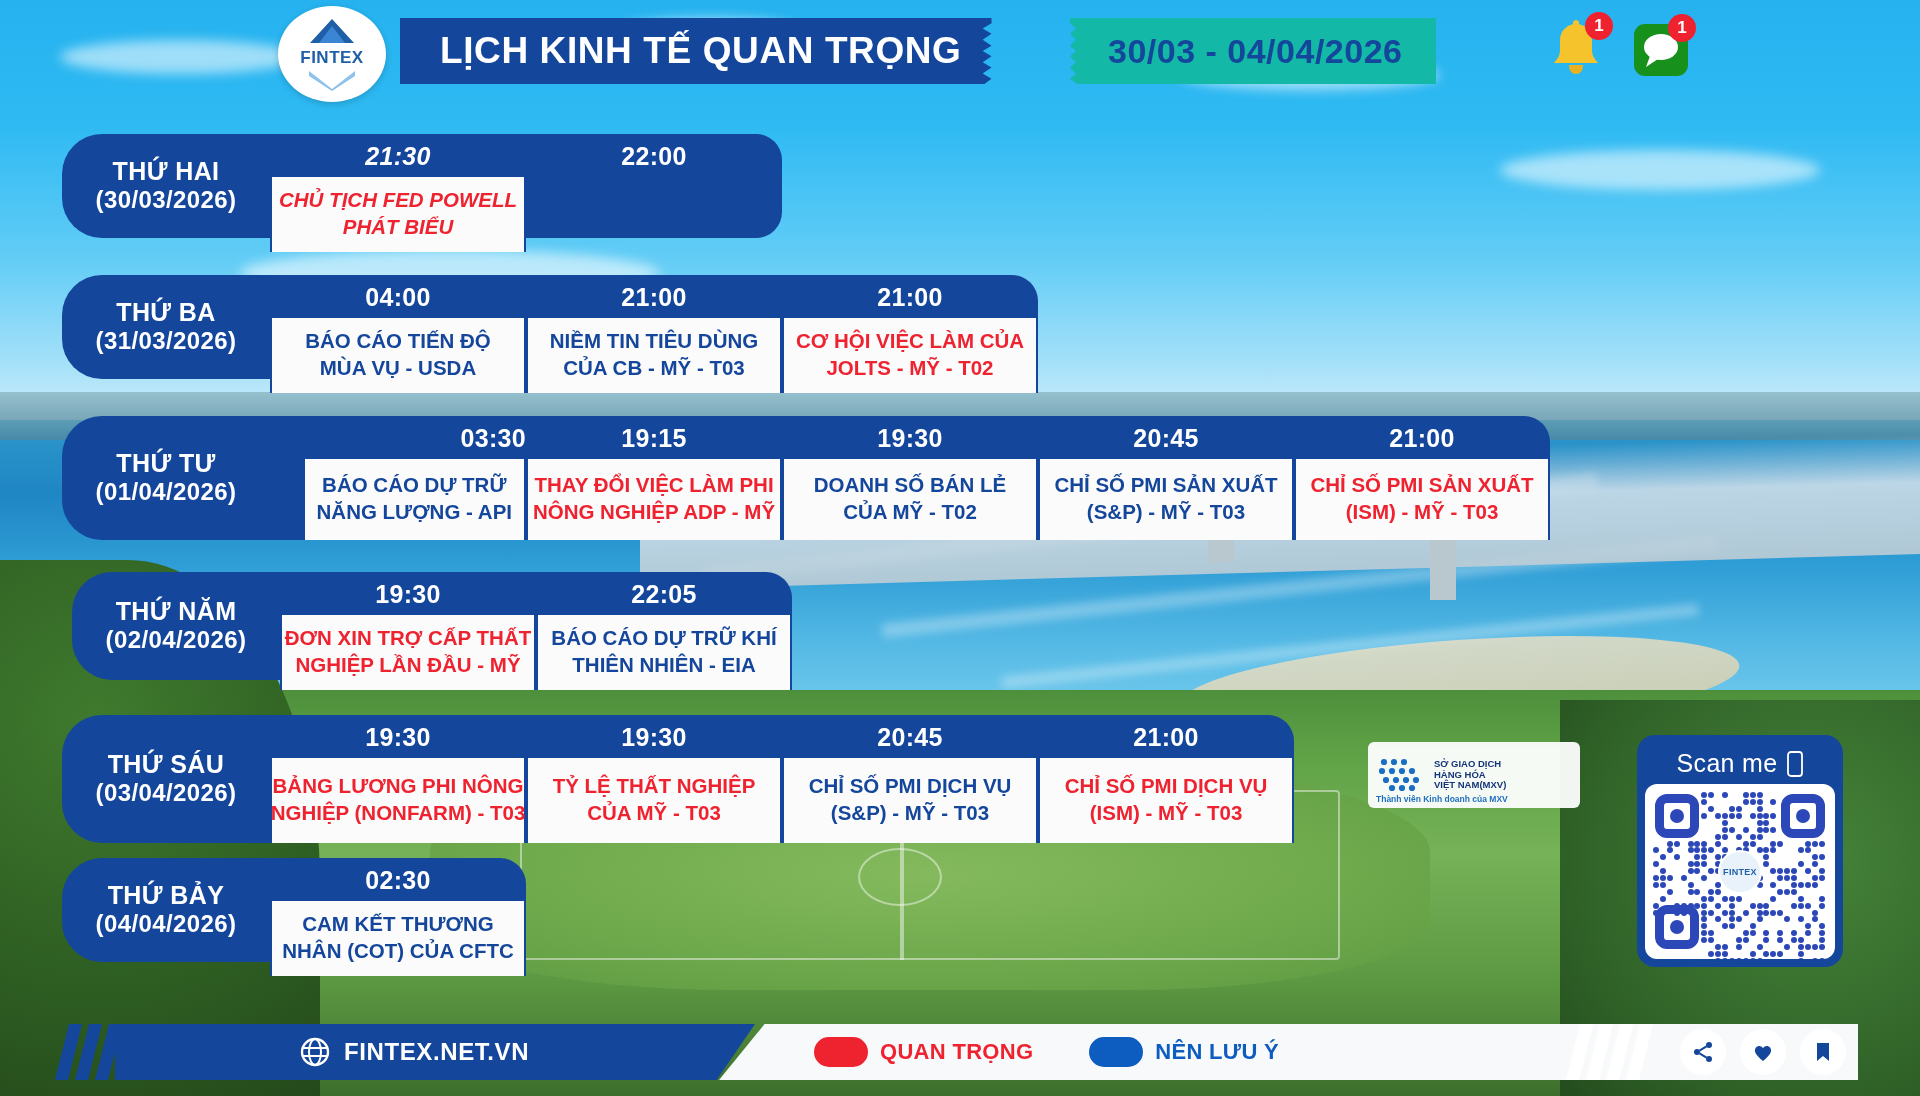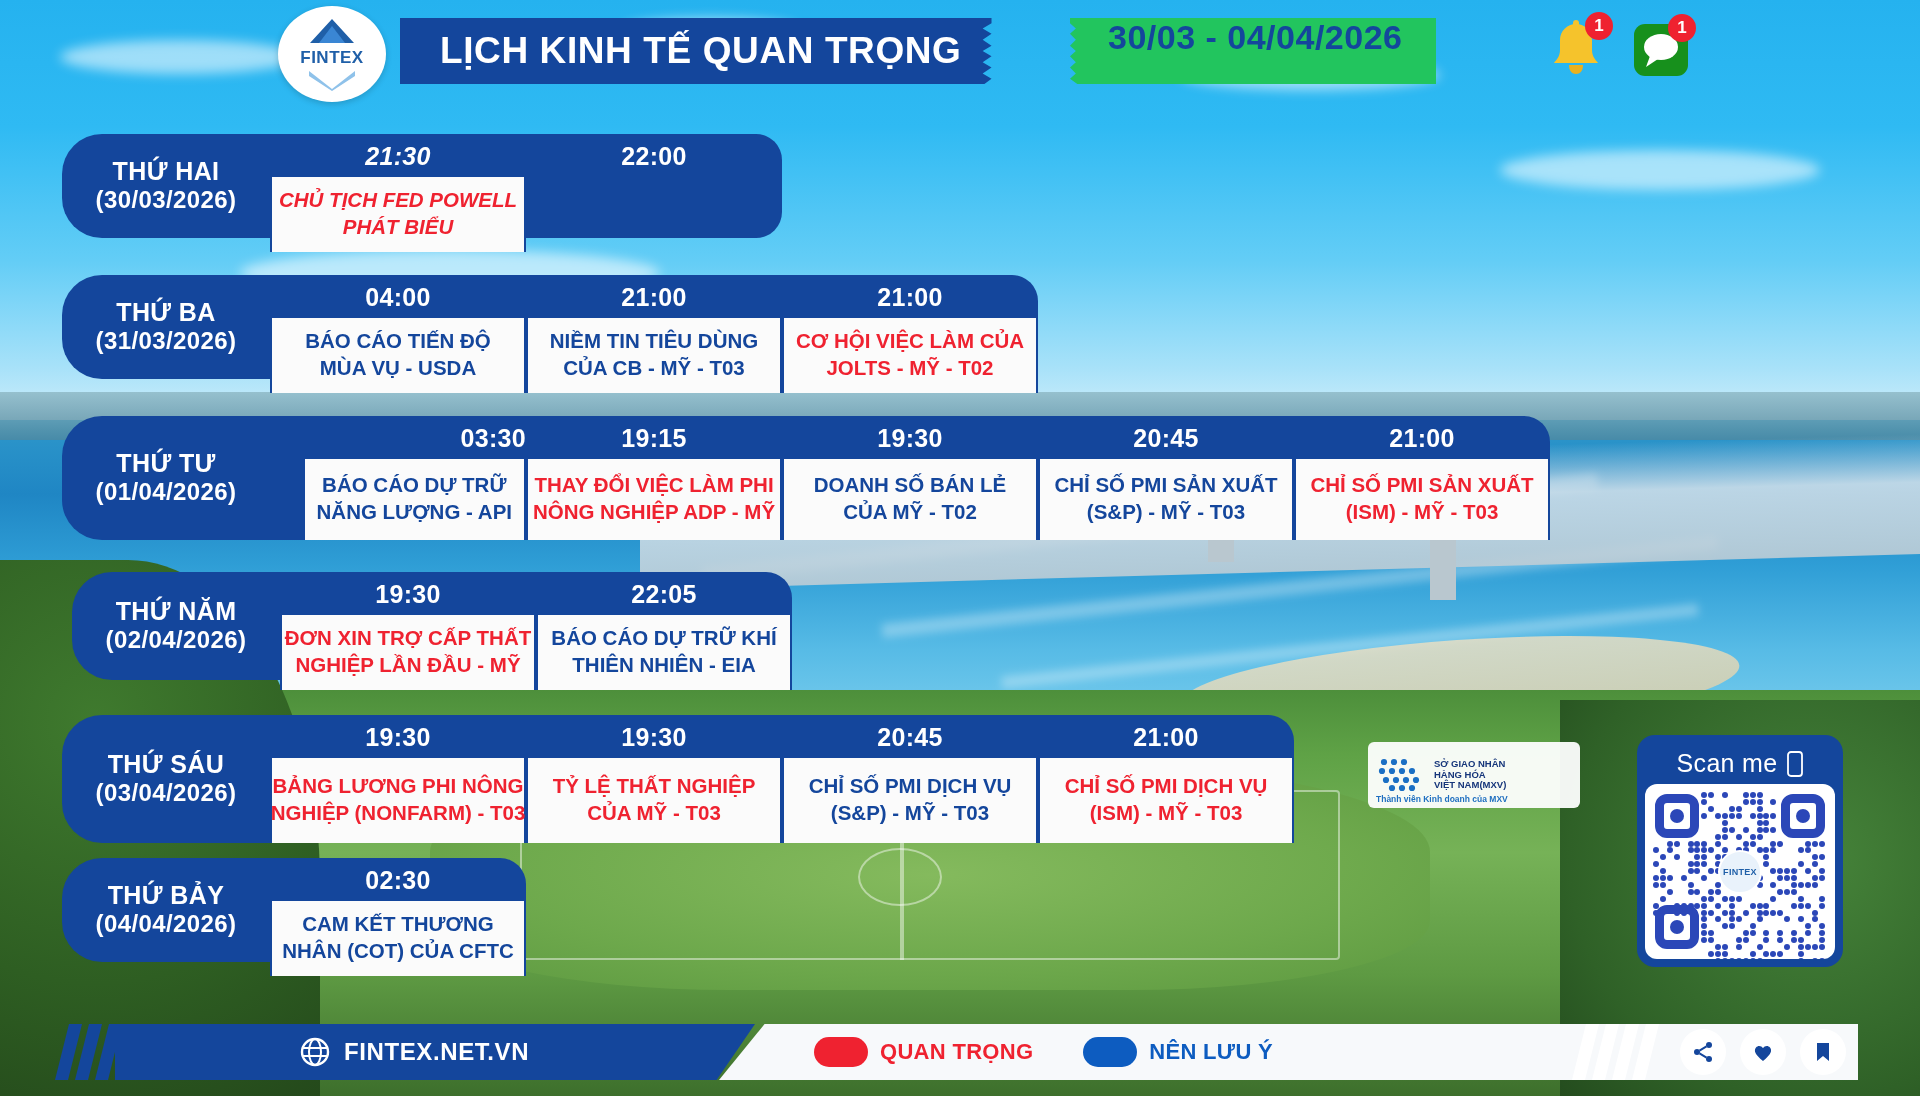--- a/index.html
+++ b/index.html
@@ -83,21 +83,21 @@
     position: absolute; left: 400px; top: 18px; height: 66px;
     background: #14469c; display: flex; align-items: center; padding: 0 30px 0 40px;
     clip-path: polygon(0 0,100% 0,100% 8%,98.5% 16%,100% 24%,98.5% 33%,100% 42%,98.5% 50%,
                        100% 58%,98.5% 67%,100% 75%,98.5% 84%,100% 92%,98.8% 100%,0 100%);
   }
   .title-plate span {
     color:#fff; font-size: 37px; font-weight: 700; letter-spacing: .6px; white-space: nowrap;
   }
   .date-plate {
     position: absolute; left: 1070px; top: 18px; height: 66px;
-    background: #22c55e; display:flex; padding: 0 34px 0 38px;
+    background: #14b8a6; display:flex; align-items:center; padding: 0 34px 0 38px;
     clip-path: polygon(0 0,100% 0,100% 100%,2% 100%,0 92%,1.6% 84%,0 75%,1.6% 67%,0 58%,
                        1.6% 50%,0 42%,1.6% 33%,0 24%,1.6% 16%,0 8%);
   }
   .date-plate span { color:#14469c; font-size: 34px; font-weight: 700; letter-spacing:.5px; white-space:nowrap; }
 
   .bell-wrap { position:absolute; left: 1545px; top: 18px; width: 62px; height: 64px; }
   .chat-wrap { position:absolute; left: 1632px; top: 20px; width: 58px; height: 60px; }
   .badge {
     position: absolute; right: -6px; top: -6px; width: 28px; height: 28px; border-radius: 50%;
     background: #ef2230; color: #fff; font-size: 17px; font-weight: 700;
@@ -164,21 +164,21 @@
   
   .footer { position: absolute; left: 62px; top: 1024px; width: 1796px; height: 56px; display:flex; align-items:center; }
   .f-stripes { display:flex; gap:7px; align-items:center; height: 56px; }
   .f-stripes i { display:block; width: 13px; height: 56px; background:#14469c; transform: skewX(-14deg); }
   .f-blue {
     background:#14469c; height: 56px; width: 640px; display:flex; align-items:center; padding-left: 185px; gap: 14px;
     clip-path: polygon(0 0,100% 0,94% 100%,0 100%);
   }
   .f-blue .site { color:#fff; font-size: 24px; font-weight:700; letter-spacing:.6px; }
   .f-white {
-    background:#f7f9fb; height:56px; flex:1; display:flex; align-items:center; gap: 6px; padding-left: 95px;
+    background:#f7f9fb; height:56px; flex:1; display:flex; align-items:center; gap: 12px; padding-left: 95px;
     margin-left:-36px;
     clip-path: polygon(4% 0,100% 0,100% 100%,0 100%);
   }
   .lg-chip { width: 54px; height: 30px; border-radius: 15px; flex:none; }
   .lg-label { font-size: 22px; font-weight: 700; letter-spacing:.3px; }
   .f-stripes2 { display:flex; gap:7px; align-items:center; height:56px; margin-left: auto; }
   .f-stripes2 i { display:block; width:13px; height:56px; background:#fff; transform: skewX(-14deg); }
   .f-socials { display:flex; gap: 14px; align-items:center; padding: 0 12px 0 22px; }
   .soc { width: 46px; height: 46px; border-radius: 50%; background:#fff; display:flex; align-items:center; justify-content:center; }
 </style>
@@ -432,21 +432,21 @@
         <circle cx="10" cy="26" r="3.1"></circle>
           <circle cx="20" cy="26" r="3.1"></circle>
           <circle cx="30" cy="26" r="3.1"></circle>
           <circle cx="40" cy="26" r="3.1"></circle>
         <circle cx="16" cy="34" r="3.1"></circle>
           <circle cx="26" cy="34" r="3.1"></circle>
           <circle cx="36" cy="34" r="3.1"></circle>
       </g>
     </svg>
     <div class="mxv-txt">
-      <div class="a">SỞ GIAO NHÂN</div>
+      <div class="a">SỞ GIAO DỊCH</div>
       <div class="a">HÀNG HÓA</div>
       <div class="a">VIỆT NAM(MXV)</div>
     </div>
     <div class="mxv-sub">Thành viên Kinh doanh của MXV</div>
   </div>
 
   <div class="qr-panel">
     <div class="qr-title">
       <span>Scan me</span>
       <svg width="16" height="26" viewBox="0 0 16 26">

